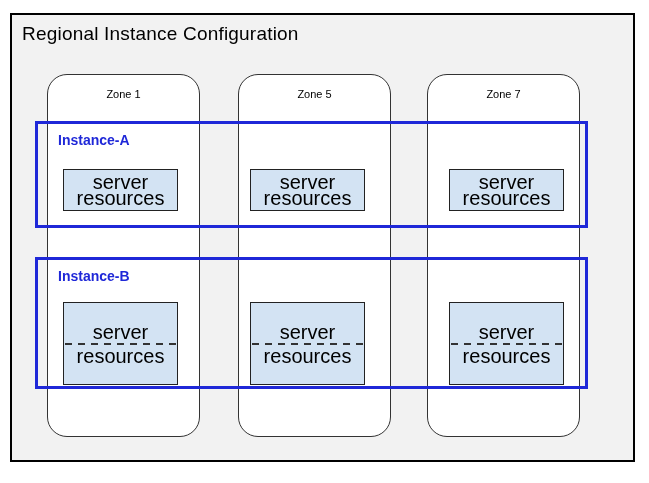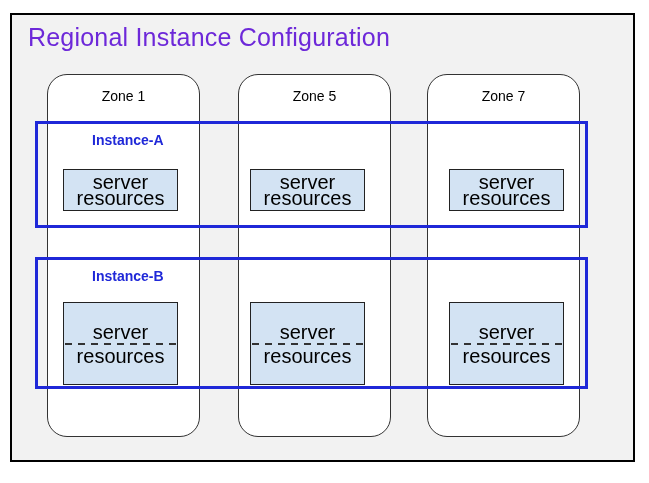--- a/index.html
+++ b/index.html
@@ -12,44 +12,44 @@
   *{margin:0;padding:0;box-sizing:border-box;}
   html,body{width:649px;height:483px;background:#ffffff;overflow:hidden;}
   body{font-family:"Liberation Sans", sans-serif; position:relative;}
 
   .canvas{
     position:absolute; left:10px; top:13px; width:625px; height:449px;
     background:var(--canvas-bg);
     border:2px solid var(--line-black);
   }
   .title{
-    position:absolute; left:16px; top:8px;
-    font-size:25px; color:#6d28d9; letter-spacing:0.2px;
+    position:absolute; left:10px; top:8px;
+    font-size:19px; color:#000000; letter-spacing:0.2px;
   }
   .zone{
     position:absolute; top:59px; width:153px; height:363px;
     background:var(--zone-fill);
     border:1px solid #333; border-radius:20px;
     z-index:1;
   }
   .zone1{left:35px;} .zone2{left:226px;} .zone3{left:415px;}
   .zone-label{
     position:absolute; top:13px; left:0; right:0;
-    text-align:center; font-size:14px; color:#000;
+    text-align:center; font-size:11px; color:#000;
   }
   .instance{
     position:absolute; left:23px; width:553px;
     border:3px solid var(--accent-blue);
     background:transparent; z-index:3;
   }
   .instance-a{top:106px; height:107px;}
   .instance-b{top:242px; height:132px;}
   .instance-label{
     position:absolute; left:20px; top:8px;
-    font-size:14px; font-weight:bold; color:var(--accent-blue);margin-left:34px;
+    font-size:14px; font-weight:bold; color:var(--accent-blue);
   }
   .res{
     position:absolute; width:115px;
     background:var(--resource-fill);
     border:1px solid #222;
     font-size:20px; line-height:16px; color:#000; text-align:center;
     z-index:2;
   }
   .res-a{
     top:154px; height:42px;

